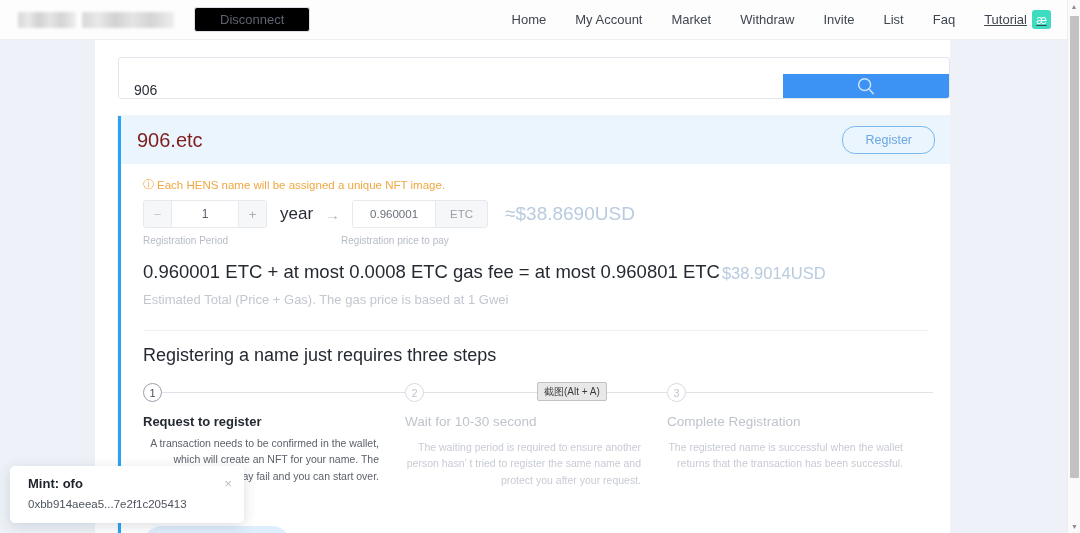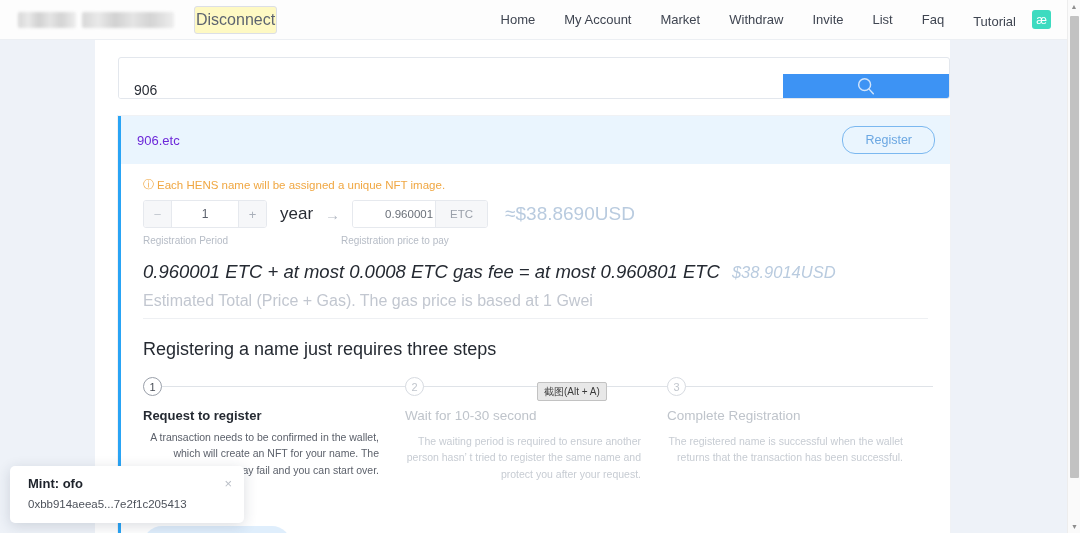--- a/index.html
+++ b/index.html
@@ -35,37 +35,37 @@
     background: linear-gradient(90deg,#d6d6d6 0%,#e8e8e8 18%,#cfcfcf 36%,#e4e4e4 55%,#d2d2d2 74%,#ededed 100%);
     filter: blur(1.6px);
     opacity: .95;
   }
   .blur-a { width: 58px; }
   .blur-b { width: 92px; }
   .blur-wrap { display: flex; gap: 6px; align-items: center; }
   .disconnect-btn {
     margin-left: 10px;
     border: 1px solid #dcdfe6;
-    background: #fef9c3;
+    background: #000000;
     color: #5d6470;
-    font-size: 16px;
+    font-size: 13px;
     border-radius: 3px;
-    padding: 5px 1px;
+    padding: 5px 25px;
     cursor: pointer;
     line-height: 1;
   }
   .nav-links {
     margin-left: auto;
     display: flex; align-items: center; gap: 20px;
     padding-right: 16px;
     font-size: 13px;
     color: #3f4551;
   }
   .nav-links .nav-item { cursor: pointer; white-space: nowrap; padding-left: 9px; }
-  .nav-tail { display: flex; align-items: flex-end; gap: 15px; }
+  .nav-tail { display: flex; align-items: center; gap: 4px; text-decoration: underline; }
   .ae-badge {
     width: 19px; height: 19px;
     background: #3ddbc0;
     color: #fff;
     border-radius: 3px;
     font-size: 12px;
     display: flex; align-items: center; justify-content: center;
     margin-left: 1px;
     line-height: 1;
     cursor: pointer;
@@ -124,22 +124,22 @@
     border-left: 3px solid #29a4f5;
     box-shadow: 0 0 0 1px #f0f2f5;
   }
   .card-head {
     height: 48px;
     background: #eaf5fe;
     display: flex; align-items: center;
     padding: 0 15px 0 16px;
   }
   .card-title {
-    font-size: 13px;
-    color: #6d28d9;
+    font-size: 20px;
+    color: #7f1d1d;
   }
   .register-btn {
     margin-left: auto;
     border: 1px solid #7bb8f0;
     color: #6ba7e2;
     background: transparent;
     font-size: 12.5px;
     border-radius: 13px;
     padding: 7px 22px;
     cursor: pointer;
@@ -191,21 +191,21 @@
   .price-field {
     display: flex;
     border: 1px solid #e6e9ee;
     border-radius: 3px;
     overflow: hidden;
     height: 28px;
   }
   .price-val {
     width: 82px;
     border: 0; outline: 0;
-    text-align: right;
+    text-align: center;
     font-size: 11.5px;
     color: #6a7079;
     font-family: "Liberation Sans", sans-serif;
     background: #fff;
   }
   .price-unit {
     width: 52px;
     background: #f6f7f9;
     border-left: 1px solid #e6e9ee;
     color: #9aa0aa;
@@ -225,38 +225,38 @@
     margin-top: 7px;
     font-size: 10px;
     color: #b6bcc6;
   }
   .sub-labels .l1 { position: absolute; left: 0; }
   .sub-labels .l2 { position: absolute; left: 198px; }
 
   
   .total-line {
     margin-top: 4px;
-    display: flex; align-items: center; gap: 12px; font-style: italic;
+    display: flex; align-items: flex-end; gap: 2px;
   }
   .total-main { font-size: 18.5px; color: #252a32; white-space: nowrap; }
   .total-usd { font-size: 16.5px; color: #b9cbdf; white-space: nowrap; }
   .total-sub {
-    font-size: 16px;
+    font-size: 13px;
     color: #c2c7d0;
     margin-top: 9px;
-    padding-bottom: 8px;
+    padding-bottom: 23px;
     border-bottom: 1px solid #eef0f3;
     width: 785px;
   }
 
   
   .steps-title {
     font-size: 18px;
     color: #252a32;
-    margin: 20px 0 0 0;
+    margin: 14px 0 0 0;
     font-weight: normal;
   }
   .steps {
     position: relative;
     margin-top: 17px;
     width: 790px;
   }
   .steps-track {
     position: absolute;
     top: 9px; left: 0;

